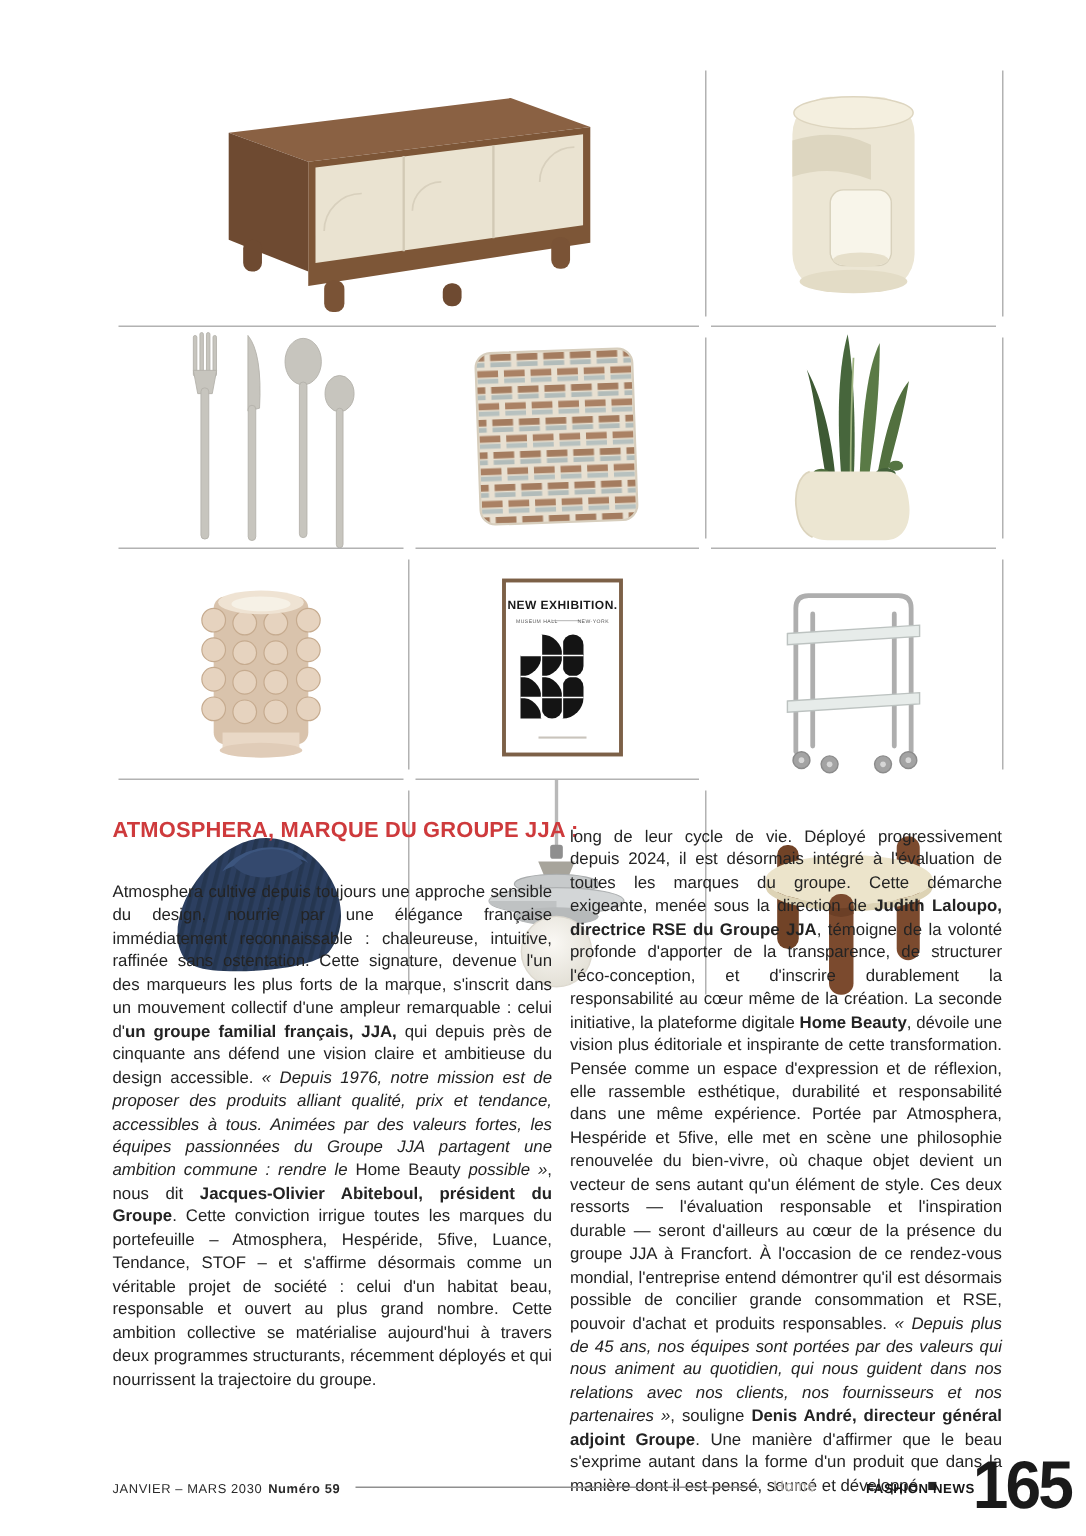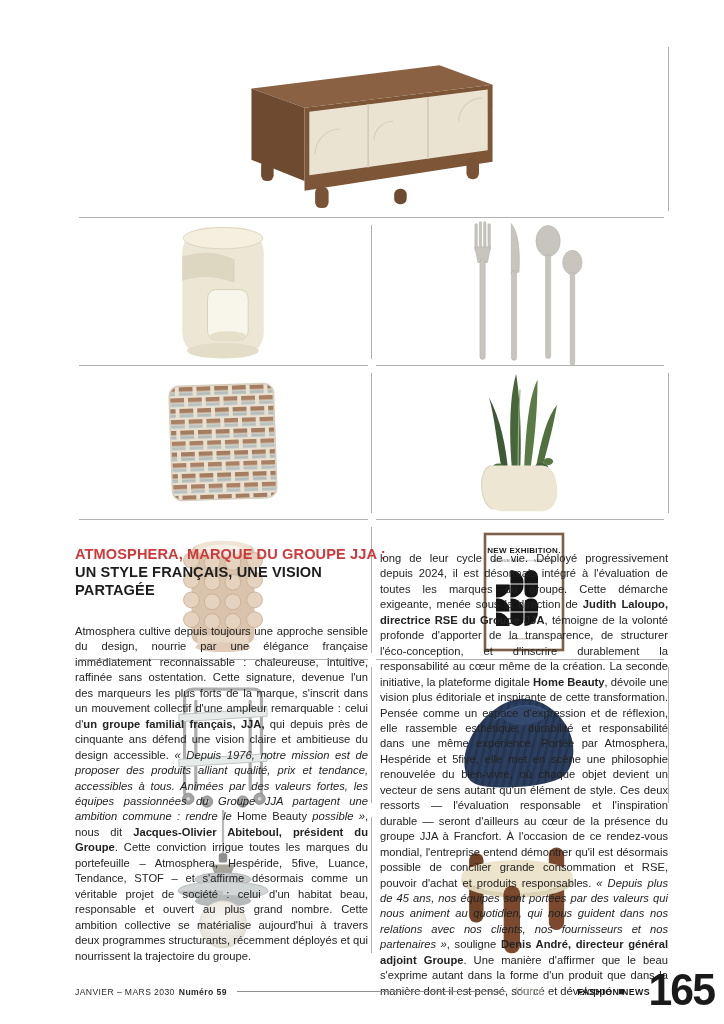--- a/index.html
+++ b/index.html
@@ -3,21 +3,21 @@
 <meta charset="utf-8">
 <style>
   html,body{margin:0;padding:0;}
   body{width:724px;height:1024px;background:#ffffff;position:relative;overflow:hidden;
        font-family:"Liberation Sans", sans-serif;-webkit-font-smoothing:antialiased;}
   .b{font-weight:700;}
   .i{font-style:italic;}
 
   
   .product-grid{position:absolute;left:75px;top:40px;width:593px;height:480px;
-    display:grid;grid-template-columns:repeat(2,1fr);grid-template-rows:178px 148px 154px;}
+    display:grid;grid-template-columns:repeat(3,1fr);grid-template-rows:178px 148px 154px;}
   .cell{position:relative;display:flex;align-items:center;justify-content:center;overflow:visible;}
   .cell.span2{grid-column:1 / 3;}
   .cell.vline::after{content:"";position:absolute;right:-0.5px;top:7px;bottom:7px;width:1px;background:#b2b2b2;}
   .cell.hline::before{content:"";position:absolute;left:4px;right:4px;bottom:0;height:1px;background:#b2b2b2;}
   .cell svg{display:block;}
 
   
   .article-left{position:absolute;left:75px;top:545px;width:293px;}
   .article-right{position:absolute;left:380px;top:551px;width:288px;}
   .heading-red{color:#ce3a3c;font-weight:800;font-size:14.6px;line-height:18px;letter-spacing:0.1px;white-space:nowrap;}
@@ -249,21 +249,20 @@
         <ellipse cx="72" cy="66" rx="58" ry="17" fill="#ece4cb"></ellipse>
         <path d="M14,66 a58,17 0 0 0 116,0 l0,5 a58,17 0 0 1 -116,0 z" fill="#ddd3b5"></path>
         <rect x="58" y="76" width="17" height="70" rx="8" fill="#7b4a2e"></rect>
         <path d="M58,84 q8,4 17,0 l0,6 q-9,4 -17,0 z" fill="#6b3f26"></path>
       </svg>
     </div>
   </div>
 
   <div class="article-left">
     <div class="heading-red">ATMOSPHERA, MARQUE DU GROUPE JJA :</div>
-    <div class="heading-black">UN STYLE FRANÇAIS, UNE VISION PARTAGÉE</div>
     <div class="body">
       <p class="body-par"><span>Atmosphera cultive depuis toujours une approche sensible du design, nourrie par une élégance française immédiatement reconnaissable : chaleureuse, intuitive, raffinée sans ostentation. Cette signature, devenue l'un des marqueurs les plus forts de la marque, s'inscrit dans un mouvement collectif d'une ampleur remarquable : celui d'</span><span class="b">un groupe familial français, JJA,</span><span> qui depuis près de cinquante ans défend une vision claire et ambitieuse du design accessible. </span><span class="i">« Depuis 1976, notre mission est de proposer des produits alliant qualité, prix et tendance, accessibles à tous. Animées par des valeurs fortes, les équipes passionnées du Groupe JJA partagent une ambition commune : rendre le </span><span>Home Beauty </span><span class="i">possible »</span><span>, nous dit </span><span class="b">Jacques-Olivier Abiteboul, président du Groupe</span><span>. Cette conviction irrigue toutes les marques du portefeuille – Atmosphera, Hespéride, 5five, Luance, Tendance, STOF – et s'affirme désormais comme un véritable projet de société : celui d'un habitat beau, responsable et ouvert au plus grand nombre. Cette ambition collective se matérialise aujourd'hui à travers deux programmes structurants, récemment déployés et qui nourrissent la trajectoire du groupe.</span></p>
     </div>
   </div>
   <div class="article-right">
     <p class="body-par"><span>long de leur cycle de vie. Déployé progressivement depuis 2024, il est désormais intégré à l'évaluation de toutes les marques du groupe. Cette démarche exigeante, menée sous la direction de </span><span class="b">Judith Laloupo, directrice RSE du Groupe JJA</span><span>, témoigne de la volonté profonde d'apporter de la transparence, de structurer l'éco-conception, et d'inscrire durablement la responsabilité au cœur même de la création. La seconde initiative, la plateforme digitale </span><span class="b">Home Beauty</span><span>, dévoile une vision plus éditoriale et inspirante de cette transformation. Pensée comme un espace d'expression et de réflexion, elle rassemble esthétique, durabilité et responsabilité dans une même expérience. Portée par Atmosphera, Hespéride et 5five, elle met en scène une philosophie renouvelée du bien-vivre, où chaque objet devient un vecteur de sens autant qu'un élément de style. Ces deux ressorts — l'évaluation responsable et l'inspiration durable — seront d'ailleurs au cœur de la présence du groupe JJA à Francfort. À l'occasion de ce rendez-vous mondial, l'entreprise entend démontrer qu'il est désormais possible de concilier grande consommation et RSE, pouvoir d'achat et produits responsables. </span><span class="i">« Depuis plus de 45 ans, nos équipes sont portées par des valeurs qui nous animent au quotidien, qui nous guident dans nos relations avec nos clients, nos fournisseurs et nos partenaires »</span><span>, souligne </span><span class="b">Denis André, directeur général adjoint Groupe</span><span>. Une manière d'affirmer que le beau s'exprime autant dans la forme d'un produit que dans la manière dont il est pensé, sourcé et développé. ■</span></p>
   </div>
 
   <div class="footer">
     <span class="issue">

